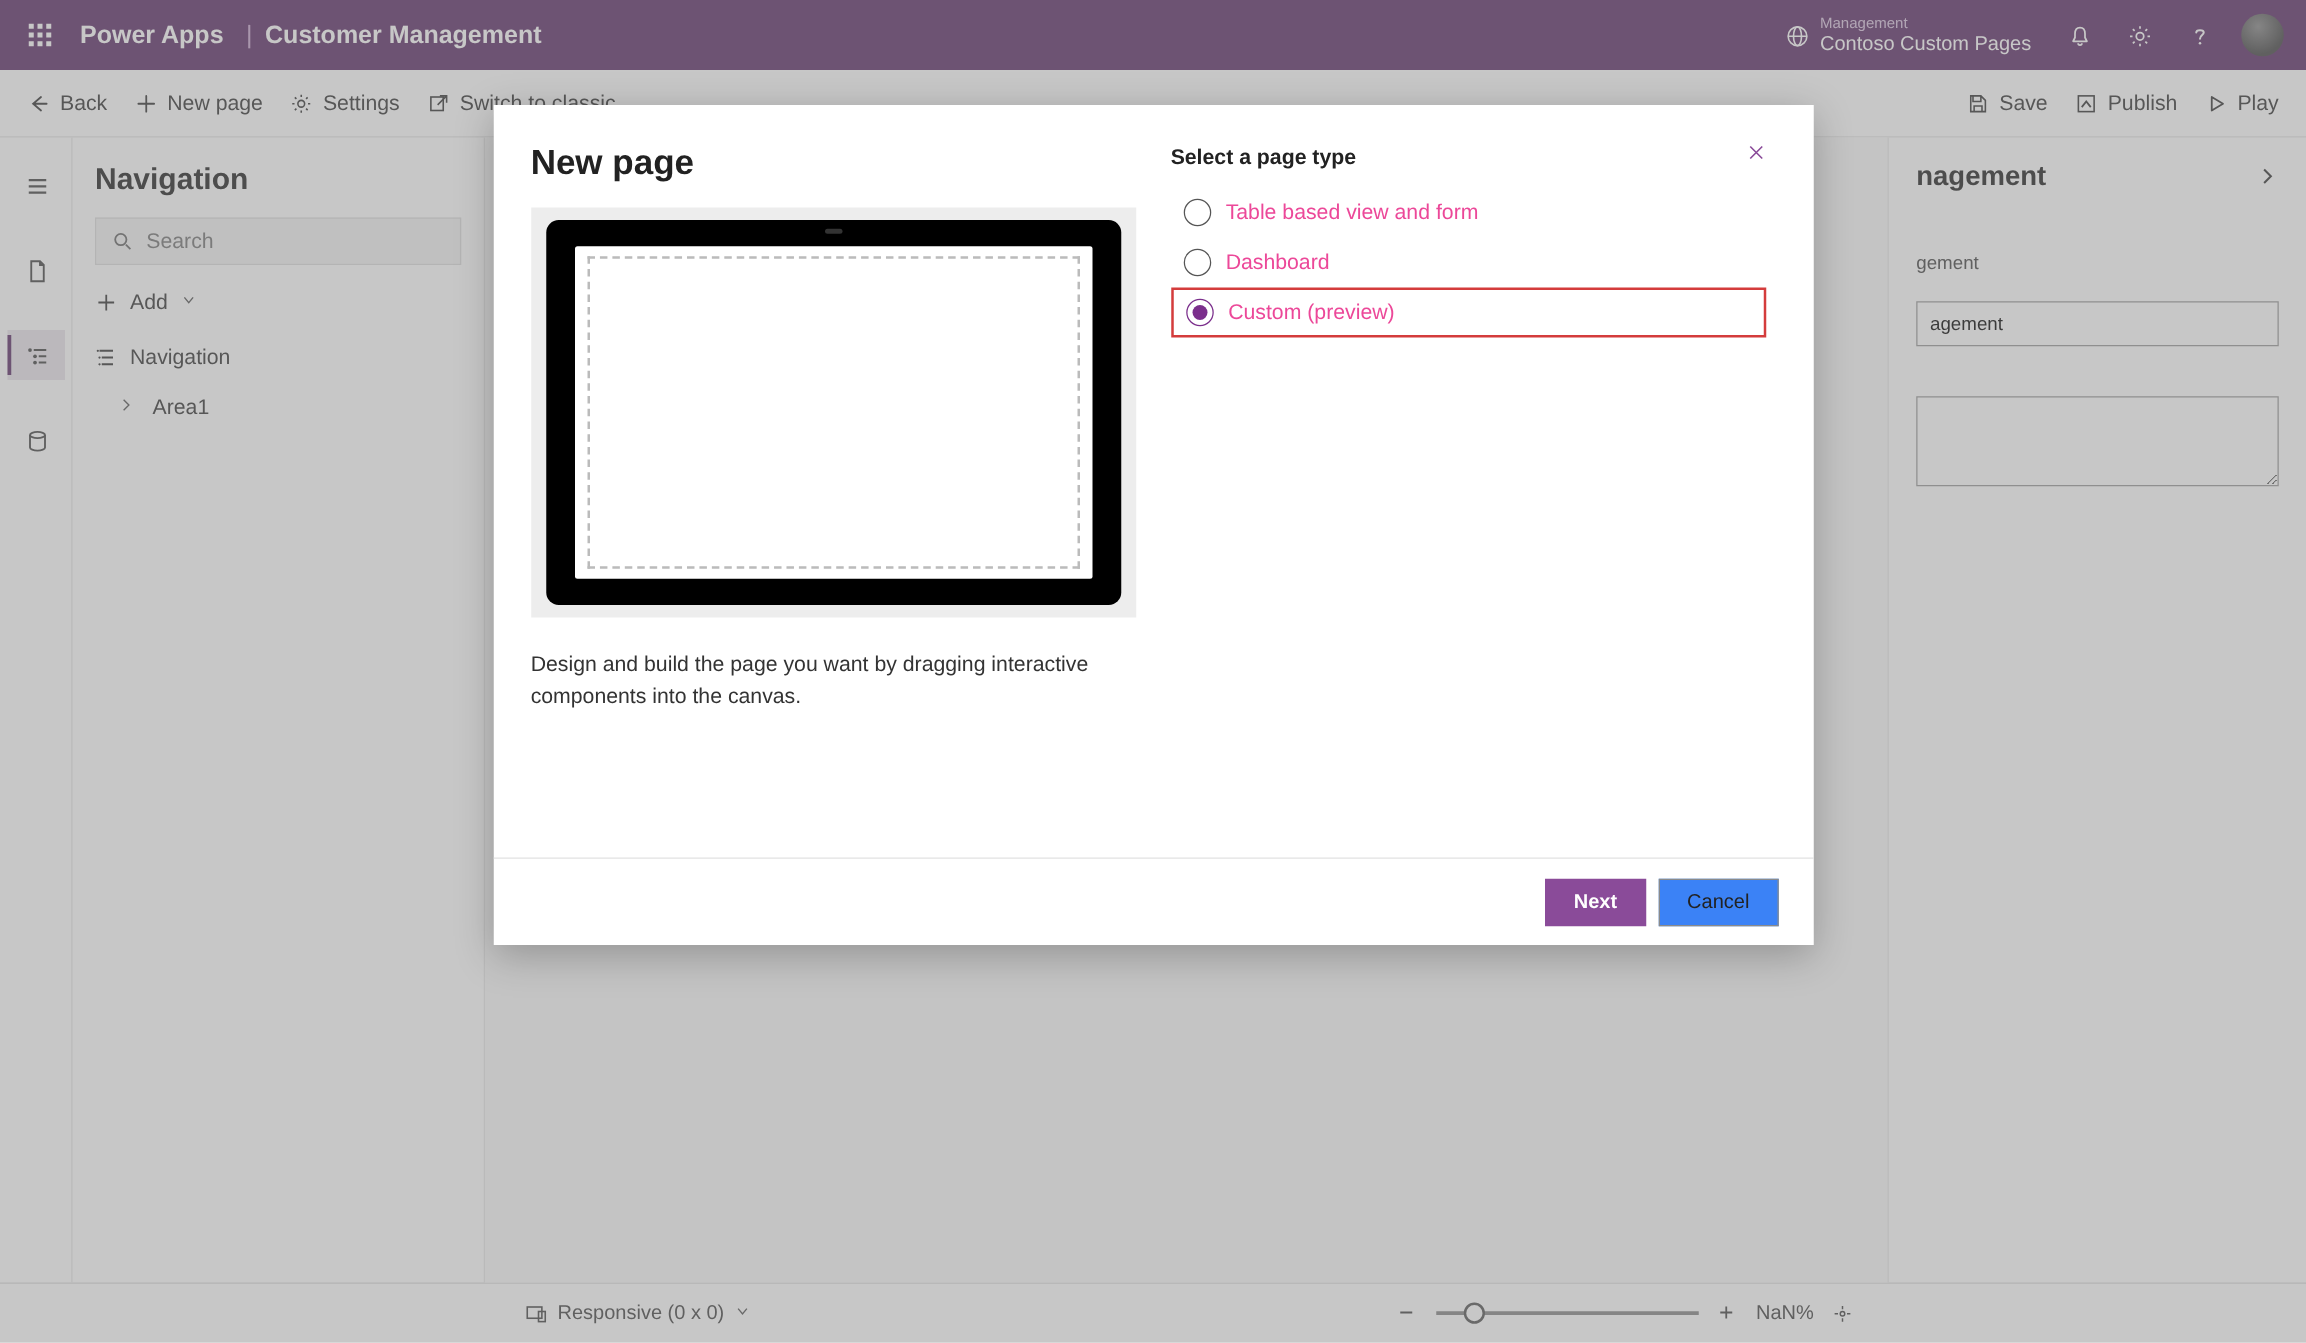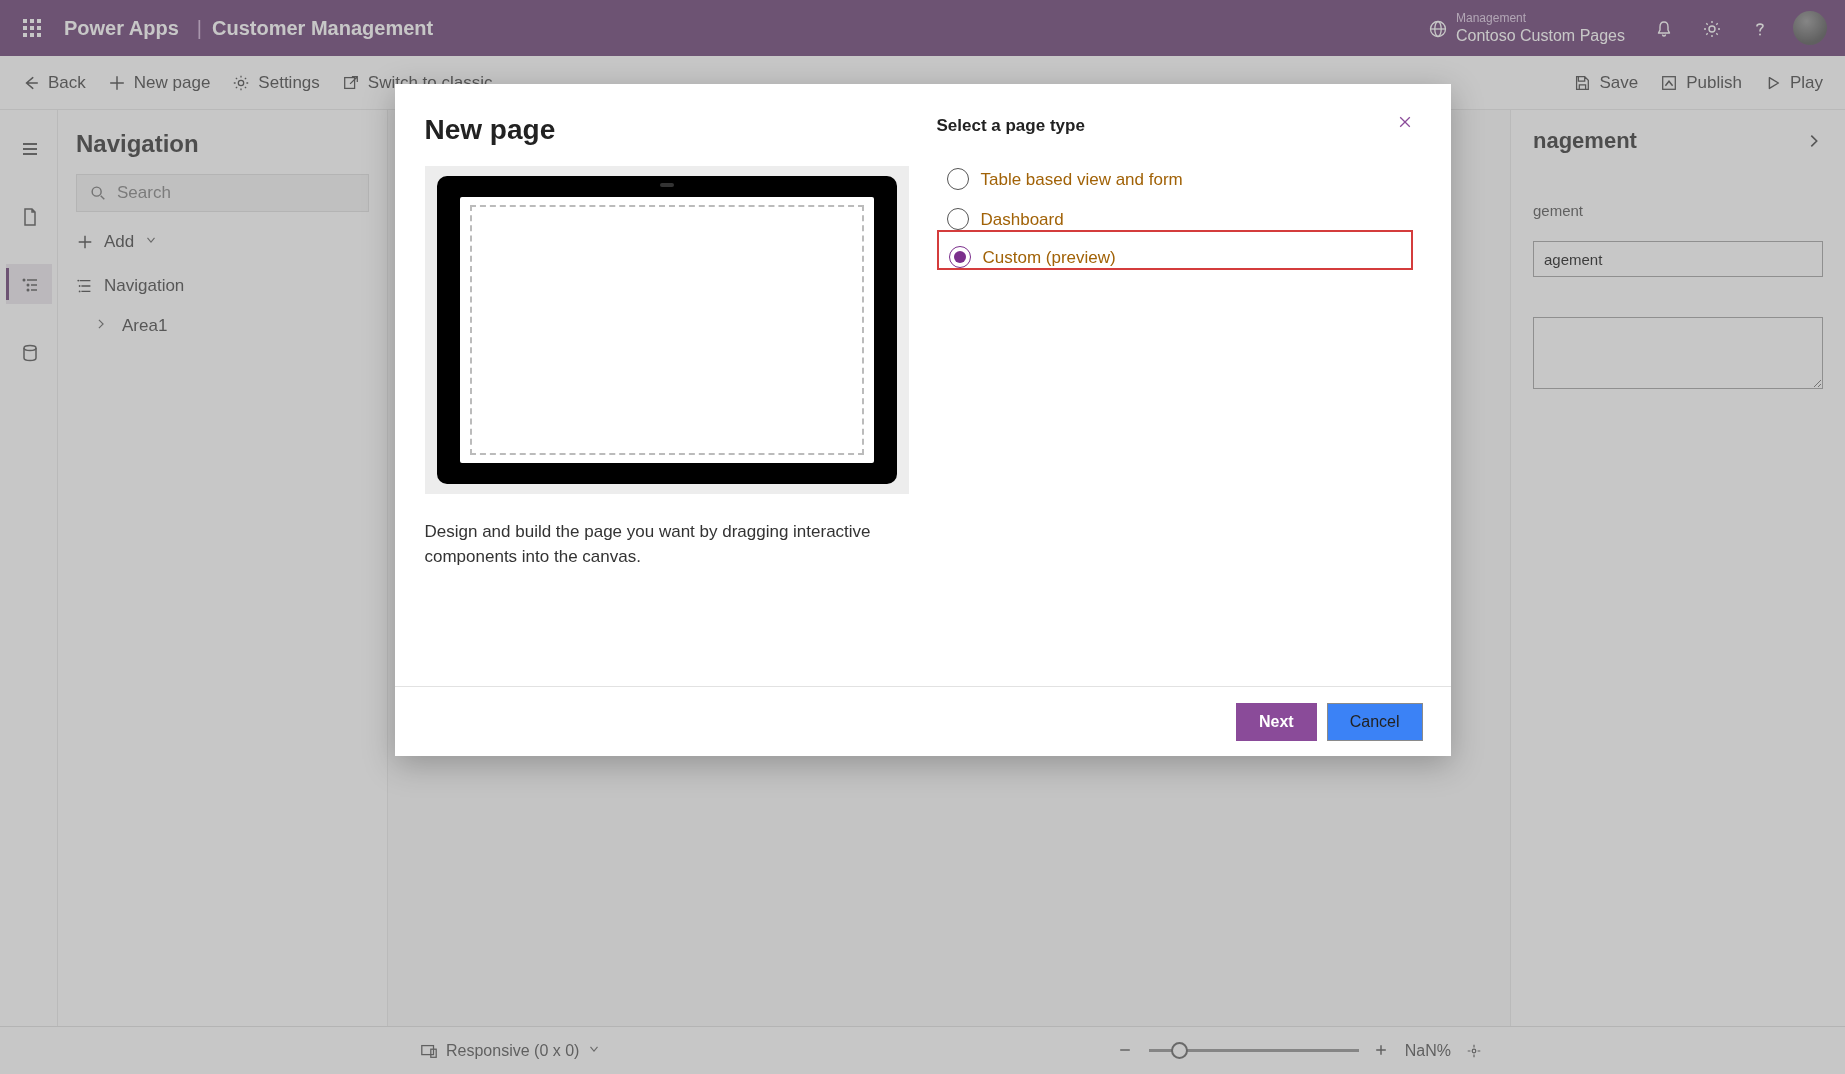--- a/index.html
+++ b/index.html
@@ -69,21 +69,21 @@
 .modal-preview { width: 484px; height: 328px; background: #ededed; display: flex; align-items: center; justify-content: center; }
 .device { width: 460px; height: 308px; background: #000; border-radius: 10px; position: relative; display: flex; align-items: center; justify-content: center; }
 .camera { position: absolute; top: 7px; left: 50%; transform: translateX(-50%); width: 14px; height: 4px; background: #333; border-radius: 2px; }
 .screen { width: 414px; height: 266px; background: #fff; border-radius: 2px; display: flex; align-items: center; justify-content: center; }
 .dashed { width: 394px; height: 250px; border: 2px dashed #bbb; }
 .modal-desc { font-size: 17px; color: #333; margin-top: 26px; line-height: 1.45; max-width: 450px; }
 
 .modal-right { flex: 1; padding-top: 2px; position: relative; }
 .close-x { position: absolute; top: -6px; right: -6px; width: 28px; height: 28px; display: flex; align-items: center; justify-content: center; color: #8a4b99; cursor: pointer; font-size: 18px; font-weight: 200; }
 .page-type-label { font-size: 17px; font-weight: 600; color: #222; margin-bottom: 14px; }
-.radio-row { display: flex; align-items: flex-end; gap: 12px; height: 40px; font-size: 17px; color: #a16207; cursor: pointer; padding: 0 10px; }
+.radio-row { display: flex; align-items: center; gap: 12px; height: 40px; font-size: 17px; color: #ec4899; cursor: pointer; padding: 0 10px; }
 .radio-row.highlighted { border: 2px solid #d43c3c; }
 .radio-outer { width: 22px; height: 22px; border: 1px solid #555; border-radius: 50%; display: flex; align-items: center; justify-content: center; flex-shrink: 0; }
 .radio-outer.checked { border-color: #7b2f8c; }
 .radio-inner { width: 12px; height: 12px; border-radius: 50%; background: #7b2f8c; }
 
 .modal-footer { height: 70px; border-top: 1px solid #e2e2e2; display: flex; align-items: center; justify-content: flex-end; padding: 0 28px; gap: 10px; }
 .btn { height: 38px; padding: 0 22px; font-size: 16px; cursor: pointer; border: 1px solid transparent; }
 .btn-primary { background: #8a4b99; color: #fff; font-weight: 600; }
 .btn-secondary { background: #3b82f6; color: #222; border: 1px solid #8a8a8a; }
 

